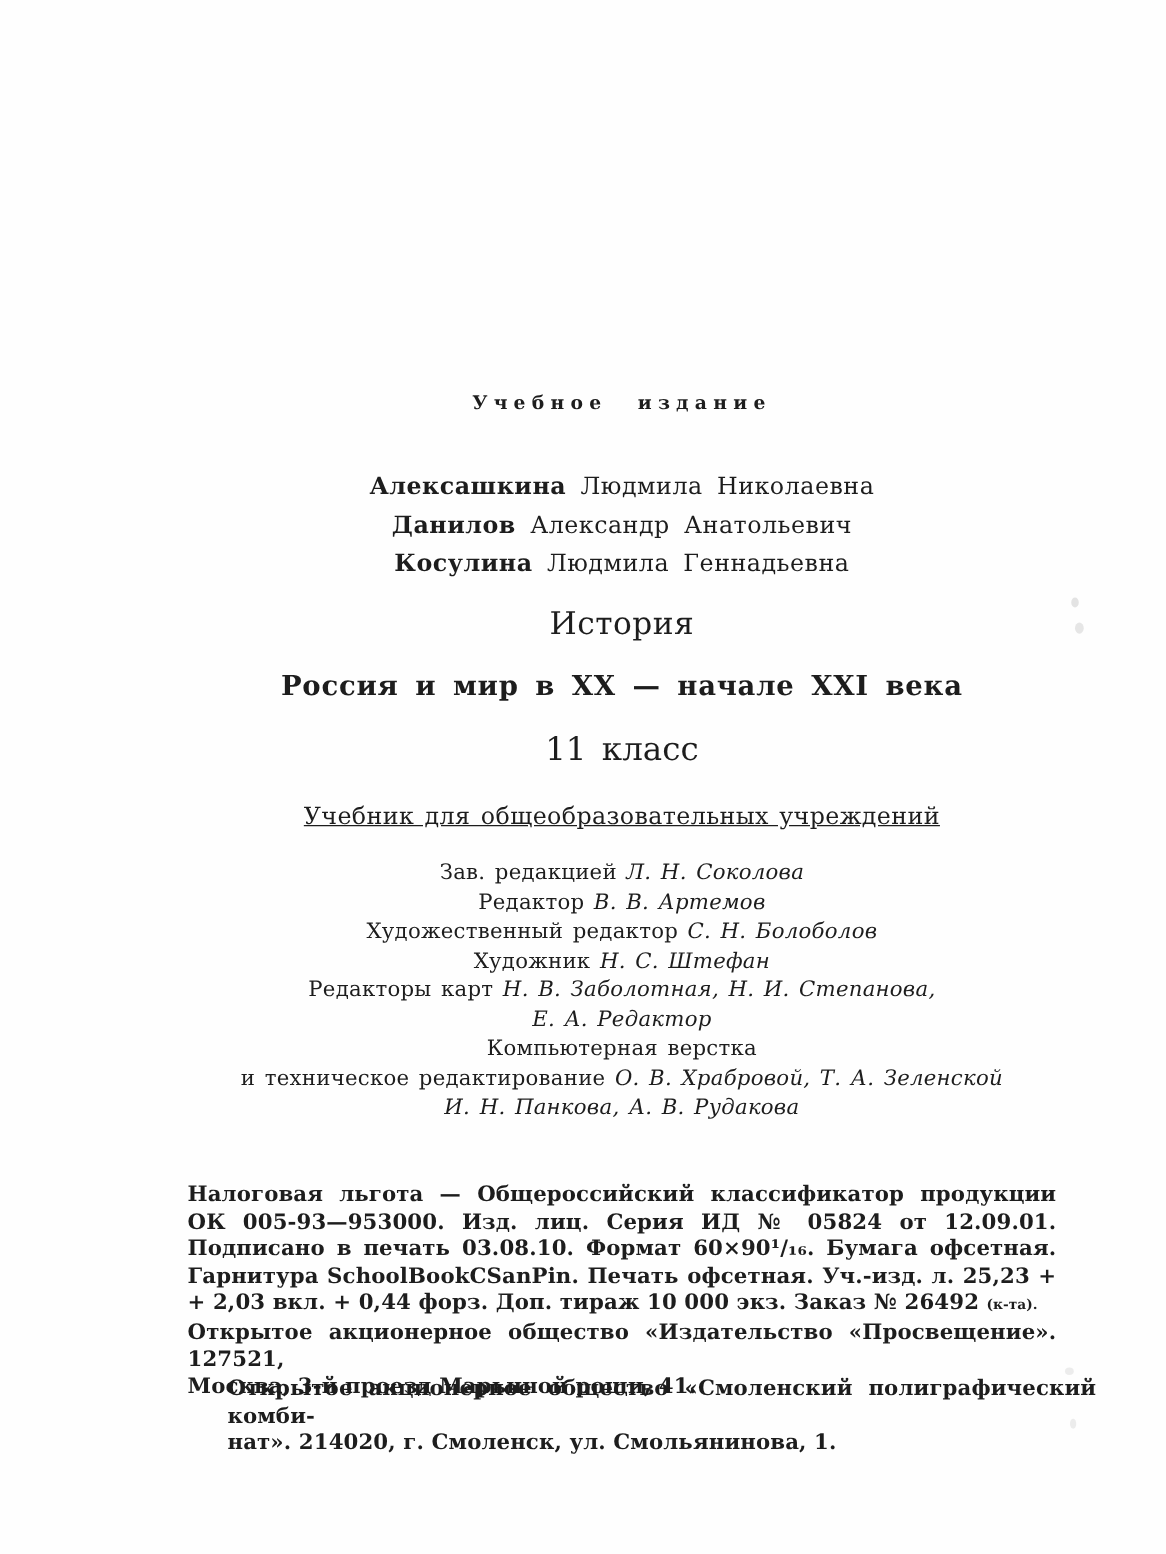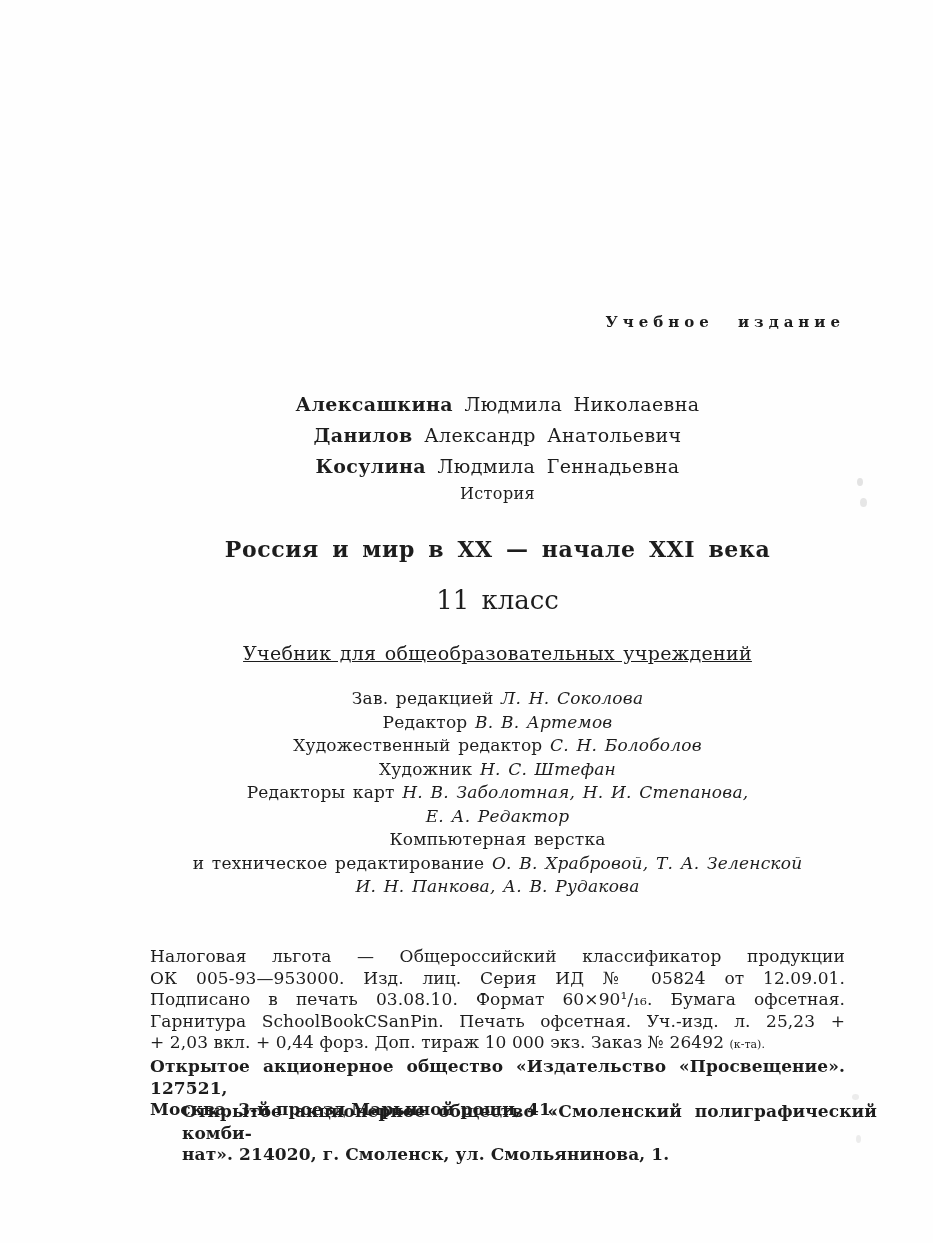--- a/index.html
+++ b/index.html
@@ -7,34 +7,34 @@
     width:933px;height:1243px;
     background:#ffffff;
     font-family:"DejaVu Serif", serif;
     color:#1d1d1d;
     -webkit-font-smoothing:antialiased;
   }
   .page{position:relative;width:933px;height:1243px;background:#fefefe;overflow:hidden;}
   .block{position:absolute;left:150px;width:695px;}
   .center{text-align:center;}
 
-  .edition-type{top:313px;font-size:15px;font-weight:bold;letter-spacing:5px;word-spacing:14px;text-align:right;}
+  .edition-type{top:313px;font-size:15px;font-weight:bold;letter-spacing:5px;word-spacing:14px;}
 
-  .authors{top:389px;font-size:19px;line-height:31px;word-spacing:5px;letter-spacing:.4px;}
+  .authors{top:374px;font-size:19px;line-height:31px;word-spacing:5px;letter-spacing:.4px;}
   .authors .surname{font-weight:bold;}
 
-  .subject{top:484px;font-size:16px;letter-spacing:.4px;}
+  .subject{top:484px;font-size:25px;letter-spacing:.4px;}
   .book-title{top:536px;font-size:22px;font-weight:bold;word-spacing:5px;letter-spacing:.6px;}
   .grade{top:585px;font-size:26px;word-spacing:4px;}
   .subtitle{top:642px;font-size:19px;letter-spacing:.3px;word-spacing:2px;text-decoration:underline;}
 
   .staff{top:687px;font-size:17px;line-height:23.5px;letter-spacing:.2px;word-spacing:2px;}
   .staff .names{font-style:italic;}
 
-  .imprint{top:946px;font-size:17px;line-height:21.5px;font-weight:400;letter-spacing:.1px;}
+  .imprint{top:946px;font-size:17px;line-height:21.5px;font-weight:700;letter-spacing:.1px;}
   .publisher{top:1056px;font-size:17px;line-height:21.5px;font-weight:700;letter-spacing:.1px;}
   .printer{top:1101px;font-size:17px;line-height:21.5px;font-weight:600;letter-spacing:.1px;margin-left:32px;}
 
   .jl{text-align:justify;text-align-last:justify;}
   .jl.last{text-align-last:left;}
   .note{font-size:11px;letter-spacing:0;}
 
   .speck{position:absolute;background:#c4c4c4;border-radius:50%;}
 </style>
 </head>

